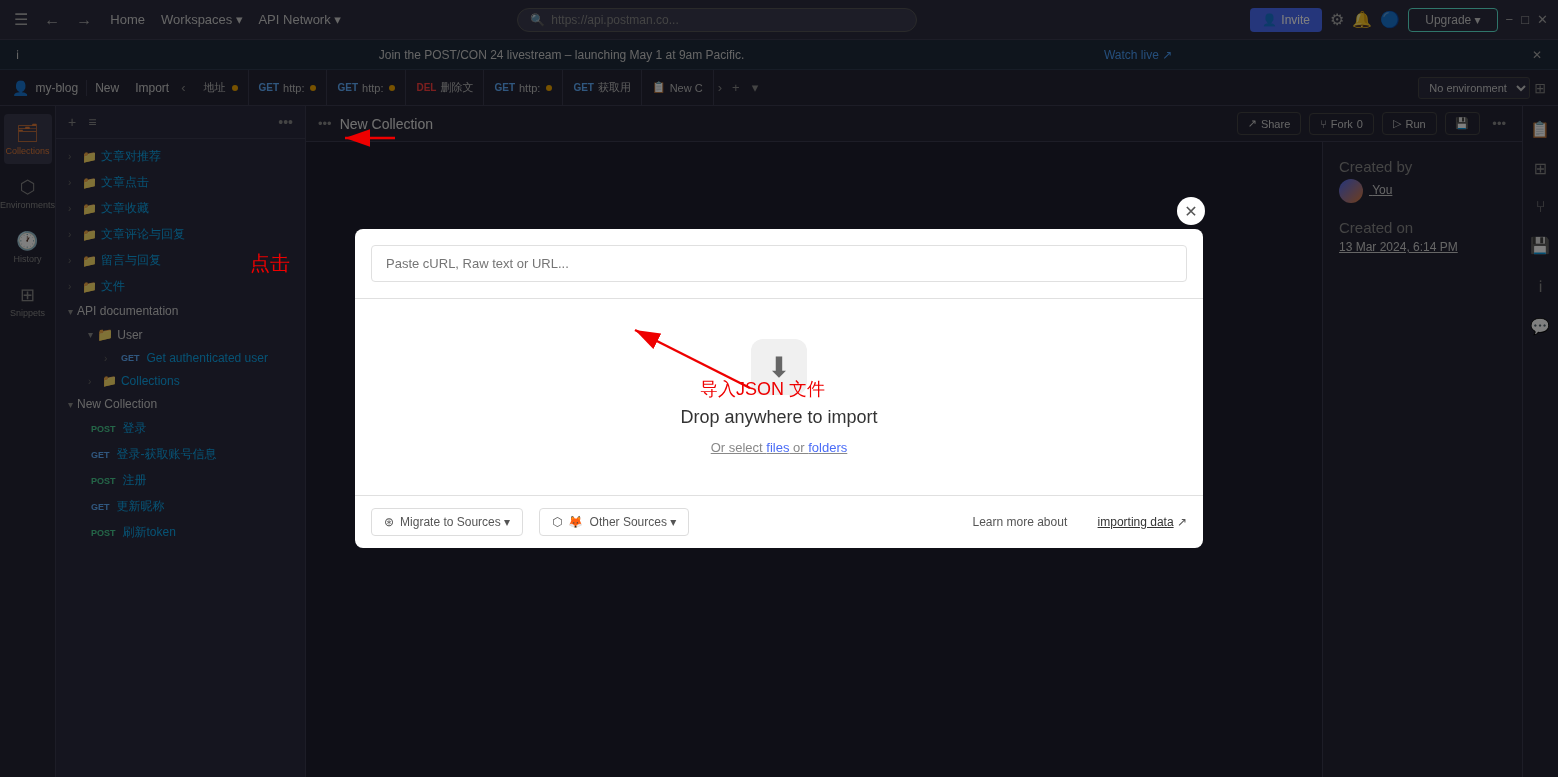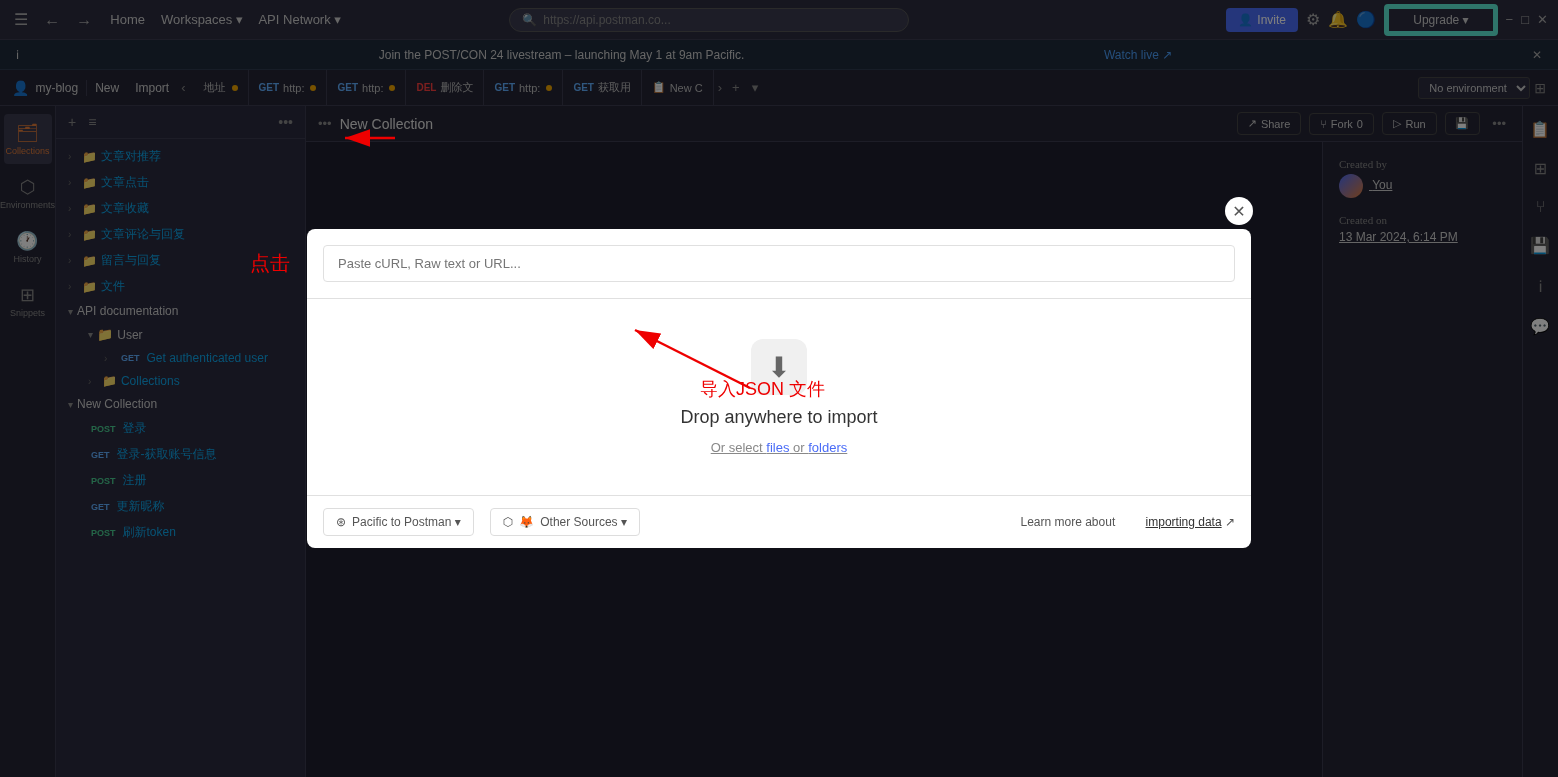--- a/index.html
+++ b/index.html
@@ -11,21 +11,21 @@
     }
     .top-bar-icon { color: #aaa; font-size: 16px; cursor: pointer; padding: 4px; }
     .top-bar-nav { display: flex; gap: 4px; align-items: center; }
     .top-bar-nav span { color: #ccc; font-size: 13px; cursor: pointer; padding: 4px 6px; border-radius: 3px; }
     .top-bar-search {
       flex: 1; background: #3a3a4e; border: 1px solid #555; border-radius: 20px; padding: 4px 12px; color: #ccc; font-size: 12px; display: flex; align-items: center; gap: 6px; max-width: 400px; margin: 0 auto;
     }
     .top-bar-right { display: flex; align-items: center; gap: 8px; margin-left: auto; }
     .invite-btn { background: #4a6cf7; color: white; border: none; border-radius: 4px; padding: 5px 12px; font-size: 12px; cursor: pointer; display: flex; align-items: center; gap: 4px; }
     .top-bar-icon-btn { color: #aaa; font-size: 16px; cursor: pointer; }
-    .upgrade-btn { background: transparent; color: #ccc; border: 5px solid #5eead4; border-radius: 4px; padding: 4px 24px; font-size: 12px; cursor: pointer; }
+    .upgrade-btn { background: transparent; color: #ccc; border: 1px solid #5eead4; border-radius: 4px; padding: 4px 16px; font-size: 12px; cursor: pointer; }
 
     
     .notif-bar {
       background: #1e2a3a; color: #ccc; font-size: 12px; padding: 6px 16px; display: flex; align-items: center; justify-content: space-between; border-bottom: 1px solid #2e3a4e;
     }
     .notif-bar a { color: #4a9cf7; text-decoration: none; }
     .notif-close { cursor: pointer; color: #aaa; }
 
     
     .tab-bar {
@@ -84,27 +84,27 @@
     .content-header-right { display: flex; align-items: center; gap: 8px; margin-left: auto; }
     .header-btn { background: none; border: 1px solid #444; color: #ccc; padding: 4px 10px; border-radius: 4px; font-size: 11px; cursor: pointer; display: flex; align-items: center; gap: 4px; }
     .header-dots { color: #888; cursor: pointer; padding: 4px; }
 
     
     .right-sidebar { width: 36px; background: #252535; border-left: 1px solid #3a3a4e; display: flex; flex-direction: column; align-items: center; padding-top: 8px; gap: 8px; }
     .right-sidebar-icon { color: #888; cursor: pointer; font-size: 16px; padding: 6px; border-radius: 4px; }
 
     
     .info-panel { width: 200px; background: #252535; border-left: 1px solid #3a3a4e; padding: 16px; font-size: 12px; }
-    .info-panel .info-label { color: #888; margin-bottom: 4px; font-size: 11px; font-family: Liberation Serif, serif; }
+    .info-panel .info-label { color: #888; margin-bottom: 4px; font-size: 15px; }
     .info-panel .info-value { color: #ccc; margin-bottom: 16px; font-size: 12px; text-decoration: underline; }
     .info-avatar { width: 24px; height: 24px; border-radius: 50%; background: linear-gradient(135deg, #4a6cf7, #e07b39); display: inline-block; margin-right: 6px; vertical-align: middle; }
 
     
     .overlay { position: fixed; top: 0; left: 0; right: 0; bottom: 0; background: rgba(0,0,0,0.5); z-index: 100; display: flex; align-items: center; justify-content: center; }
-    .modal { background: white; border-radius: 8px; width: 944px; max-height: 560px; display: flex; flex-direction: column; overflow: hidden; }
+    .modal { background: white; border-radius: 8px; width: 848px; max-height: 560px; display: flex; flex-direction: column; overflow: hidden; }
     .modal-input-area { padding: 16px; border-bottom: 1px solid #e0e0e0; }
     .modal-input { width: 100%; border: 1px solid #e0e0e0; border-radius: 4px; padding: 10px 14px; font-size: 13px; color: #666; outline: none; background: white; }
     .modal-drop-area { flex: 1; display: flex; flex-direction: column; align-items: center; justify-content: center; padding: 40px; gap: 12px; }
     .drop-icon { width: 56px; height: 56px; border-radius: 12px; background: #f0f0f0; display: flex; align-items: center; justify-content: center; font-size: 28px; color: #666; }
     .drop-title { font-size: 18px; font-weight: 500; color: #333; }
     .drop-subtitle { font-size: 13px; color: #888; text-decoration: underline; }
     .drop-subtitle a { color: #4a6cf7; text-decoration: none; }
     .modal-footer { display: flex; align-items: center; padding: 12px 16px; border-top: 1px solid #e0e0e0; gap: 16px; }
     .modal-footer-btn { background: none; border: 1px solid #ddd; border-radius: 4px; padding: 6px 12px; font-size: 12px; cursor: pointer; display: flex; align-items: center; gap: 6px; color: #555; }
     .modal-footer-link { margin-left: auto; font-size: 12px; color: #555; }
@@ -376,21 +376,21 @@
         <div class="drop-icon">⬇</div>
         <div class="drop-title">Drop anywhere to import</div>
         <div class="drop-subtitle">
           <span>Or select </span><a href="#">files</a><span> or </span><a href="#">folders</a>
         </div>
       </div>
 
       <div class="modal-footer">
         <button class="modal-footer-btn">
           <span>⊛</span>
-          <span>Pacific to Postman ▾</span>
+          <span>Migrate to Sources ▾</span>
         </button>
         <button class="modal-footer-btn">
           <span>⬡</span>
           <span style="color:#e07b39;">🦊</span>
           <span>Other Sources ▾</span>
         </button>
         <div class="modal-footer-link">
           <span>Learn more about </span><a href="#">importing data</a><span> ↗</span>
         </div>
       </div>

